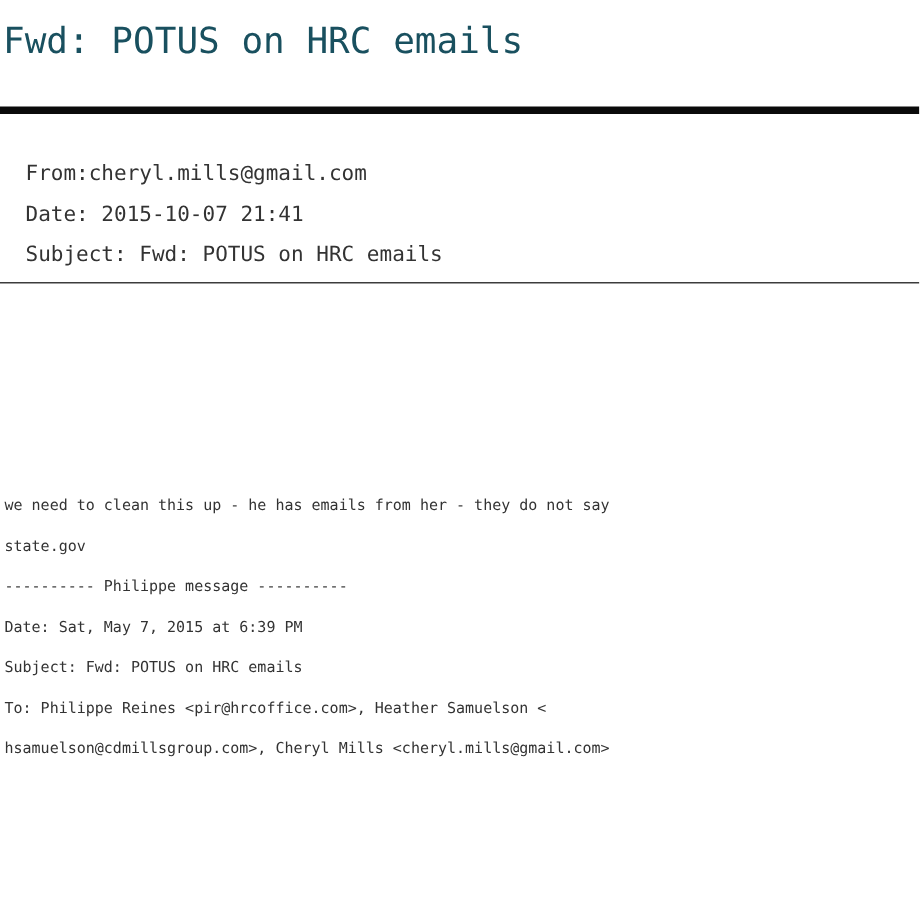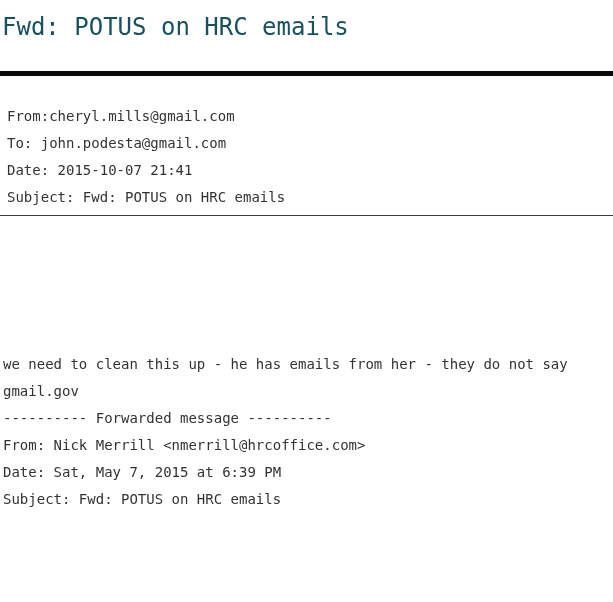--- a/index.html
+++ b/index.html
@@ -28,62 +28,62 @@
   .rule-thick {
     margin-top: 30px;
     height: 5px;
     background: #0a0a0a;
     width: 100%;
   }
   .meta-block {
     margin-top: 27px;
   }
   .meta-line {
-    padding-left: 7px;
+    padding-left: 17px;
     font-size: 14px;
     line-height: 27px;
     white-space: pre;
   }
   .rule-thin {
     margin-top: 4px;
     border: none;
     border-top: 1px solid #3c3c3c;
     width: 100%;
   }
   .body-block {
     margin-top: 135px;
   }
   .body-line {
     padding-left: 3px;
-    font-size: 14px;
+    font-size: 10px;
     line-height: 27px;
     white-space: pre;
     min-height: 27px;
   }
 </style>
 </head>
 <body>
 
 <div class="page">
 
   <h1 class="email-title">Fwd: POTUS on HRC emails</h1>
 
   <div class="rule-thick"></div>
 
   <div class="meta-block">
     <div class="meta-line">From:cheryl.mills@gmail.com</div>
-    <div class="meta-line">To: john.podesta@gmail.com</div>
     <div class="meta-line">Date: 2015-10-07 21:41</div>
     <div class="meta-line">Subject: Fwd: POTUS on HRC emails</div>
   </div>
 
   <hr class="rule-thin">
 
   <div class="body-block">
     <div class="body-line">we need to clean this up - he has emails from her - they do not say</div>
-    <div class="body-line">gmail.gov</div>
-    <div class="body-line">---------- Forwarded message ----------</div>
-    <div class="body-line">From: Nick Merrill &lt;nmerrill@hrcoffice.com&gt;</div>
+    <div class="body-line">state.gov</div>
+    <div class="body-line">---------- Philippe message ----------</div>
     <div class="body-line">Date: Sat, May 7, 2015 at 6:39 PM</div>
     <div class="body-line">Subject: Fwd: POTUS on HRC emails</div>
+    <div class="body-line">To: Philippe Reines &lt;pir@hrcoffice.com&gt;, Heather Samuelson &lt;</div>
+    <div class="body-line">hsamuelson@cdmillsgroup.com&gt;, Cheryl Mills &lt;cheryl.mills@gmail.com&gt;</div>
   </div>
 
 </div>
 
 </body></html>

